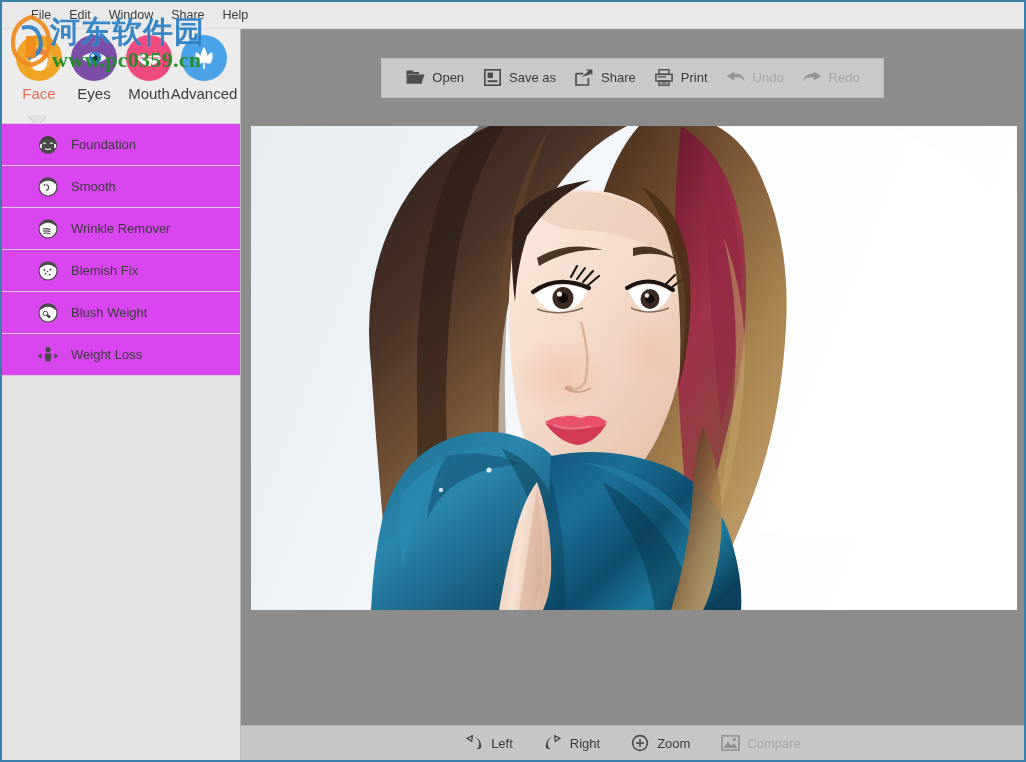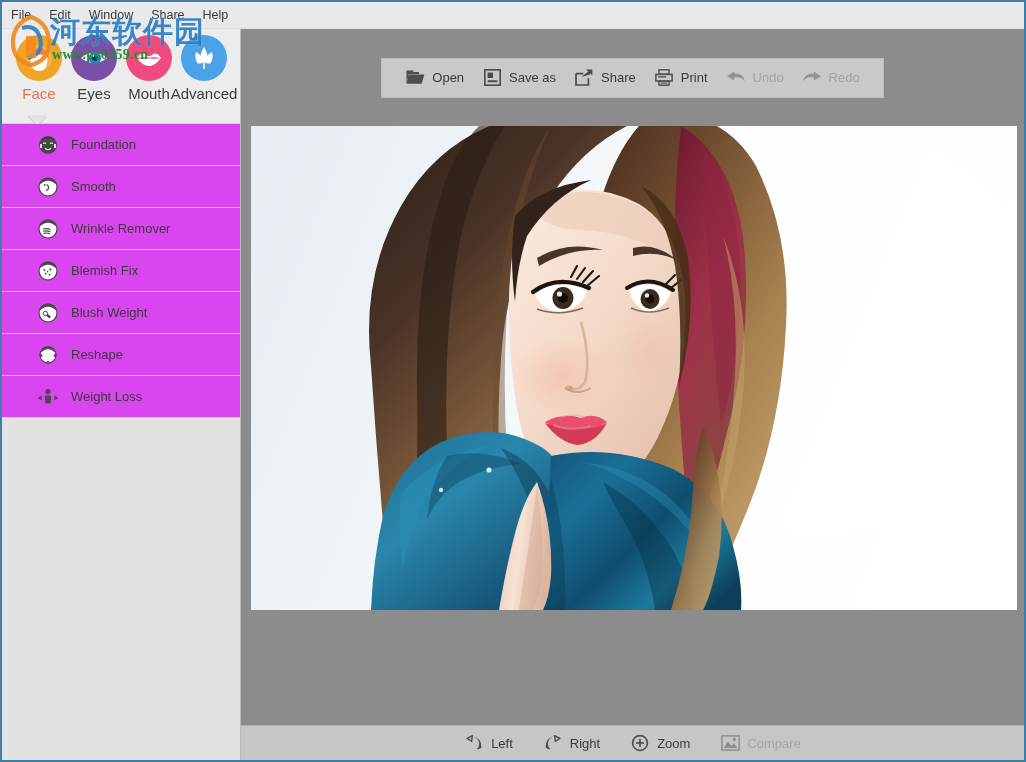--- a/index.html
+++ b/index.html
@@ -44,21 +44,21 @@
   }
   .win-btn{
     width:46px;height:29px;display:flex;align-items:center;justify-content:center;
     background:#ffffff;
   }
   .win-btn svg{display:block;}
 
   
   .menubar{
     height:26px;min-height:26px;background:#e9e9e9;
-    display:flex;align-items:center;padding-left:0;
+    display:flex;align-items:center;padding-left:20px;
     border-bottom:1px solid #dcdcdc;
   }
   .menu-item{
     font-size:12.5px;color:#3a3a3a;padding:3px 9px;white-space:nowrap;
   }
 
   
   .body{flex:1;display:flex;min-height:0;position:relative;}
 
   
@@ -169,21 +169,21 @@
     position:absolute;left:48px;top:10px;
     font-family:Liberation Sans, sans-serif;
     font-size:30px;font-weight:bold;color:#2a7fc4;
     letter-spacing:1px;white-space:nowrap;
     text-shadow:0 0 1px rgba(255,255,255,.5);
     opacity:.93;
   }
   .wm-url{
     position:absolute;left:50px;top:45px;
     font-family:"Liberation Serif",serif;
-    font-size:14px;font-weight:bold;color:#1d8f23;
+    font-size:22px;font-weight:bold;color:#1d8f23;
     letter-spacing:.3px;white-space:nowrap;opacity:.95;
   }
   .wm-logo{position:absolute;left:2px;top:12px;width:54px;height:54px;}
 </style>
 </head>
 <body>
 
 <div class="window">
 
 
@@ -311,32 +311,20 @@
             <svg width="22" height="22" viewBox="0 0 22 22">
               <circle cx="11" cy="11" r="9" fill="#fff" stroke="#4a4a4a" stroke-width="1.2"></circle>
               <path d="M2.6 8.5 Q11 0.8 19.4 8.5 Q19 2 11 1.6 Q3 2 2.6 8.5Z" fill="#4a4a4a"></path>
               <path d="M9 10.5 L14 14.5 L12.2 16.5 L7.6 12.2Z" fill="#4a4a4a"></path>
               <circle cx="8.4" cy="11.4" r="2.2" fill="#fff" stroke="#4a4a4a" stroke-width="1"></circle>
             </svg>
           </div>
           <div class="slabel">Blush Weight</div>
         </div>
 
-        <div class="side-item">
-          <div class="sicon">
-            <svg width="22" height="22" viewBox="0 0 22 22">
-              <circle cx="11" cy="11" r="8" fill="#fff" stroke="#4a4a4a" stroke-width="1.2"></circle>
-              <path d="M3.4 9 Q11 1.4 18.6 9 Q18.2 2.4 11 2 Q3.8 2.4 3.4 9Z" fill="#4a4a4a"></path>
-              <path d="M2 11.5 L5.2 9.8 L5.2 13.2Z" fill="#4a4a4a"></path>
-              <path d="M20 11.5 L16.8 9.8 L16.8 13.2Z" fill="#4a4a4a"></path>
-              <path d="M11 20.5 L9.3 17.3 L12.7 17.3Z" fill="#4a4a4a"></path>
-            </svg>
-          </div>
-          <div class="slabel">Reshape</div>
-        </div>
 
         <div class="side-item">
           <div class="sicon">
             <svg width="22" height="22" viewBox="0 0 22 22">
               <circle cx="11" cy="5.6" r="2.7" fill="#4a4a4a"></circle>
               <path d="M7.6 10 Q11 8.4 14.4 10 L13.4 17.6 L8.6 17.6Z" fill="#4a4a4a"></path>
               <path d="M0.6 12 L4.6 9.6 L4.6 14.4Z" fill="#4a4a4a"></path>
               <path d="M21.4 12 L17.4 9.6 L17.4 14.4Z" fill="#4a4a4a"></path>
             </svg>
           </div>

